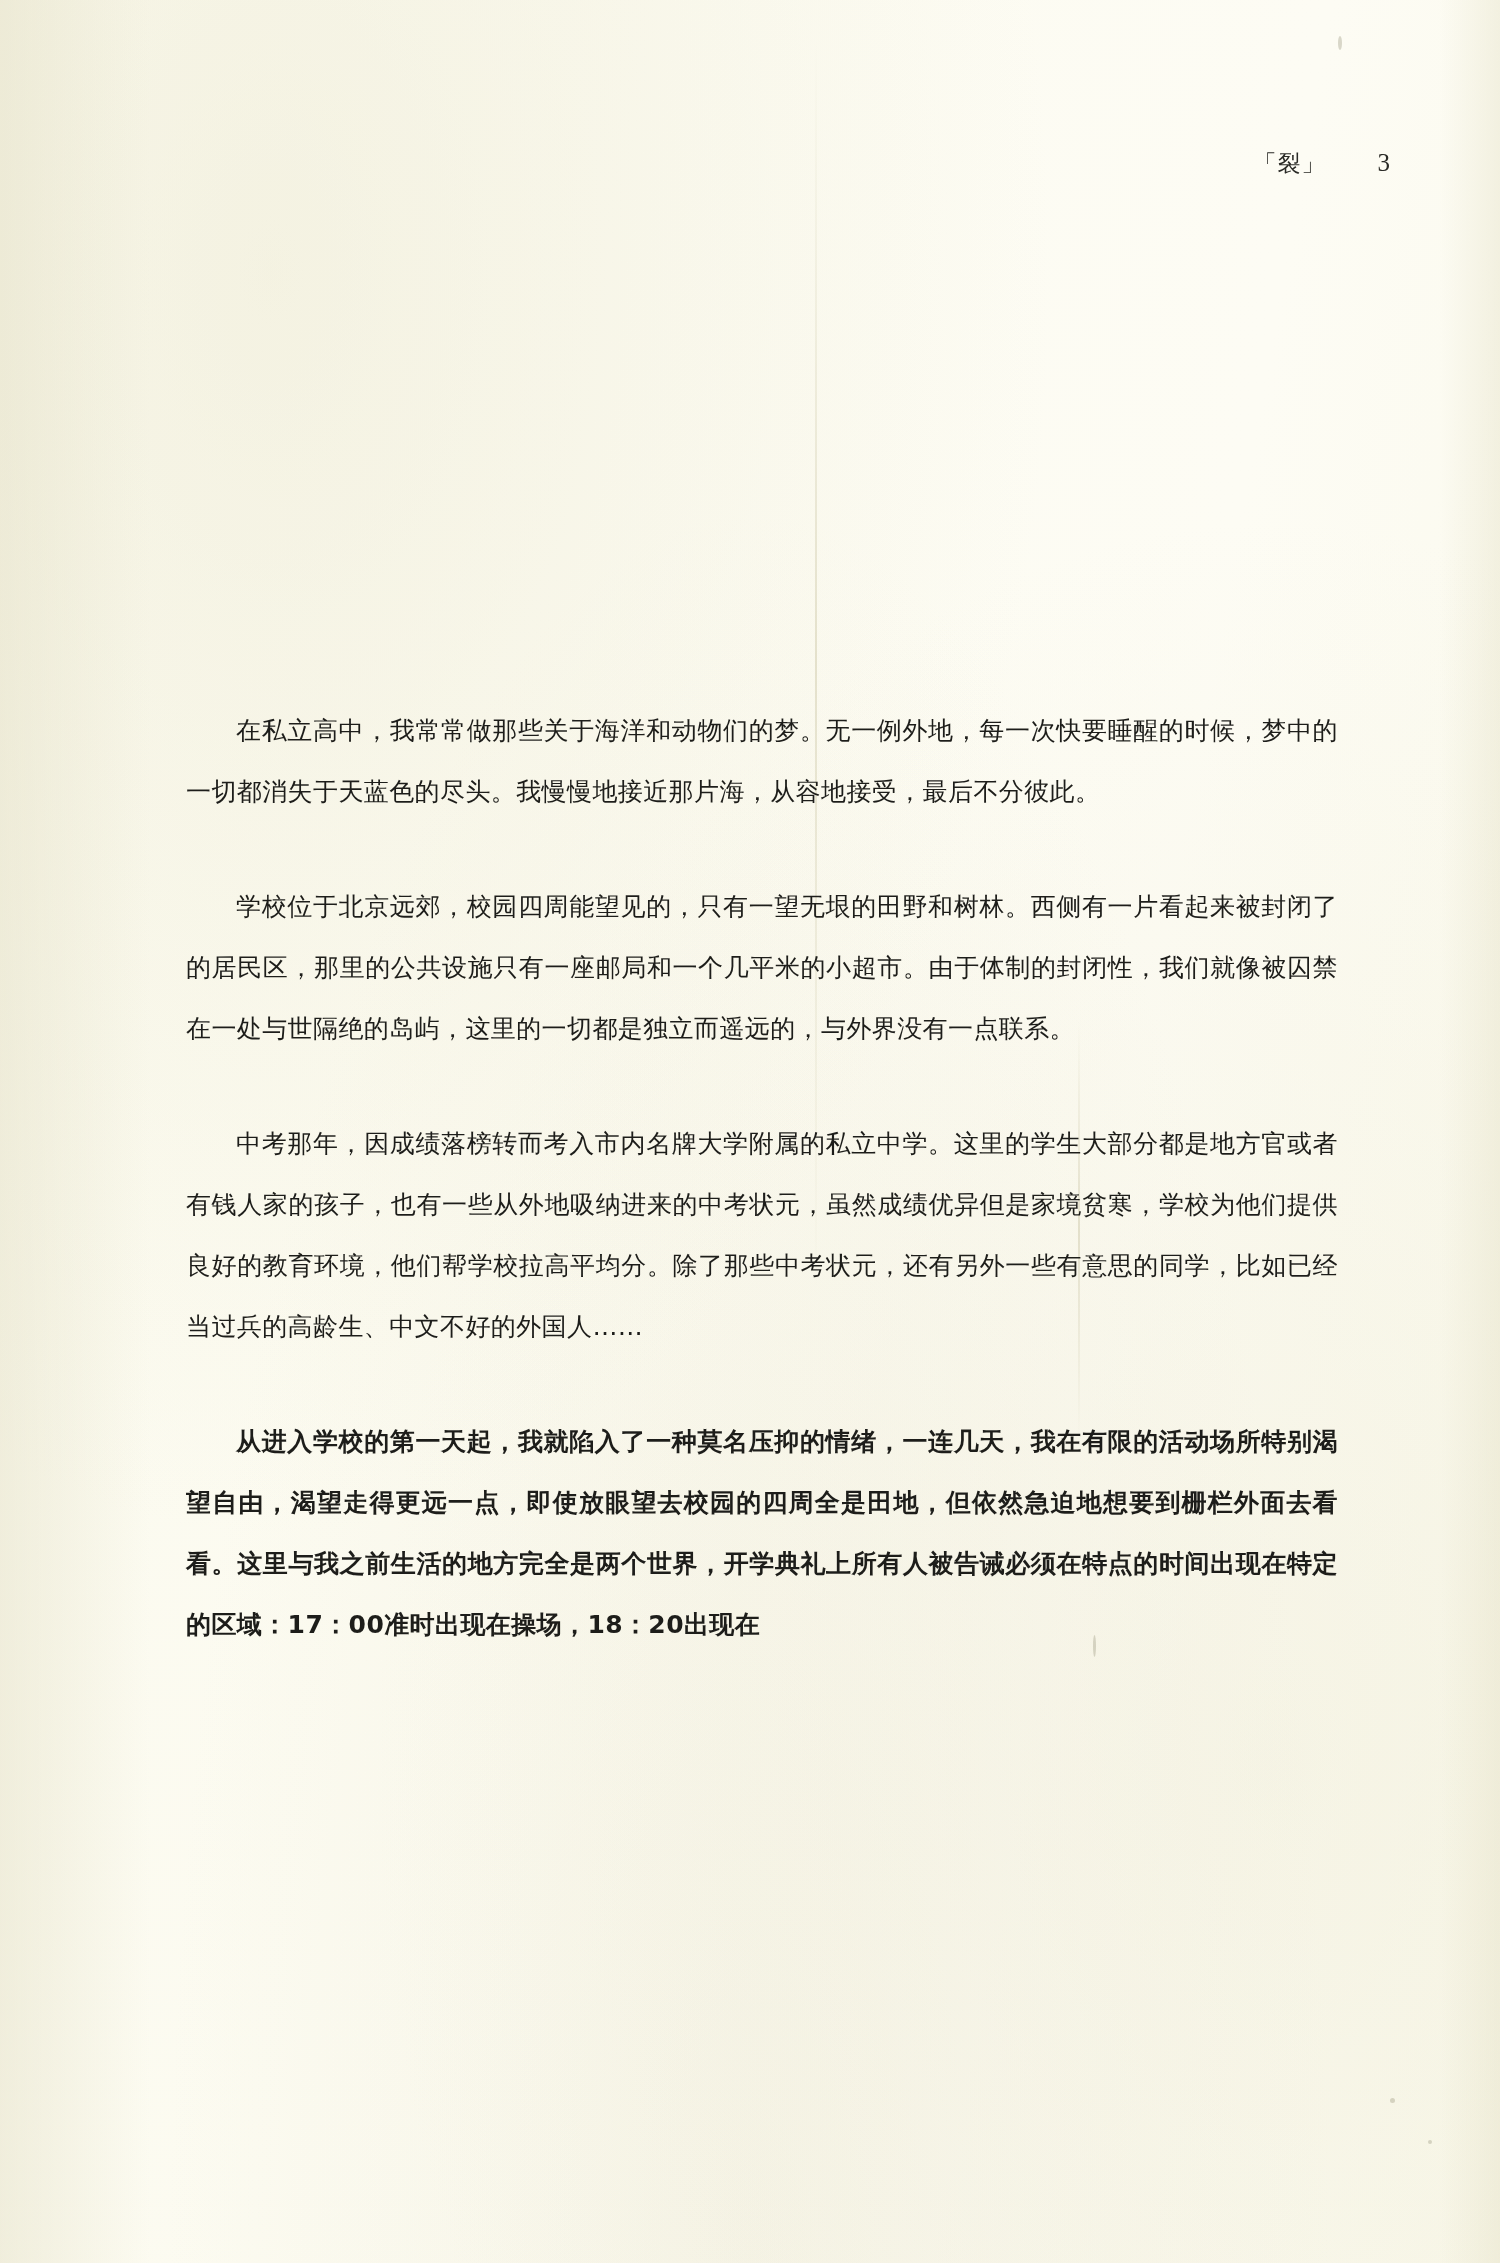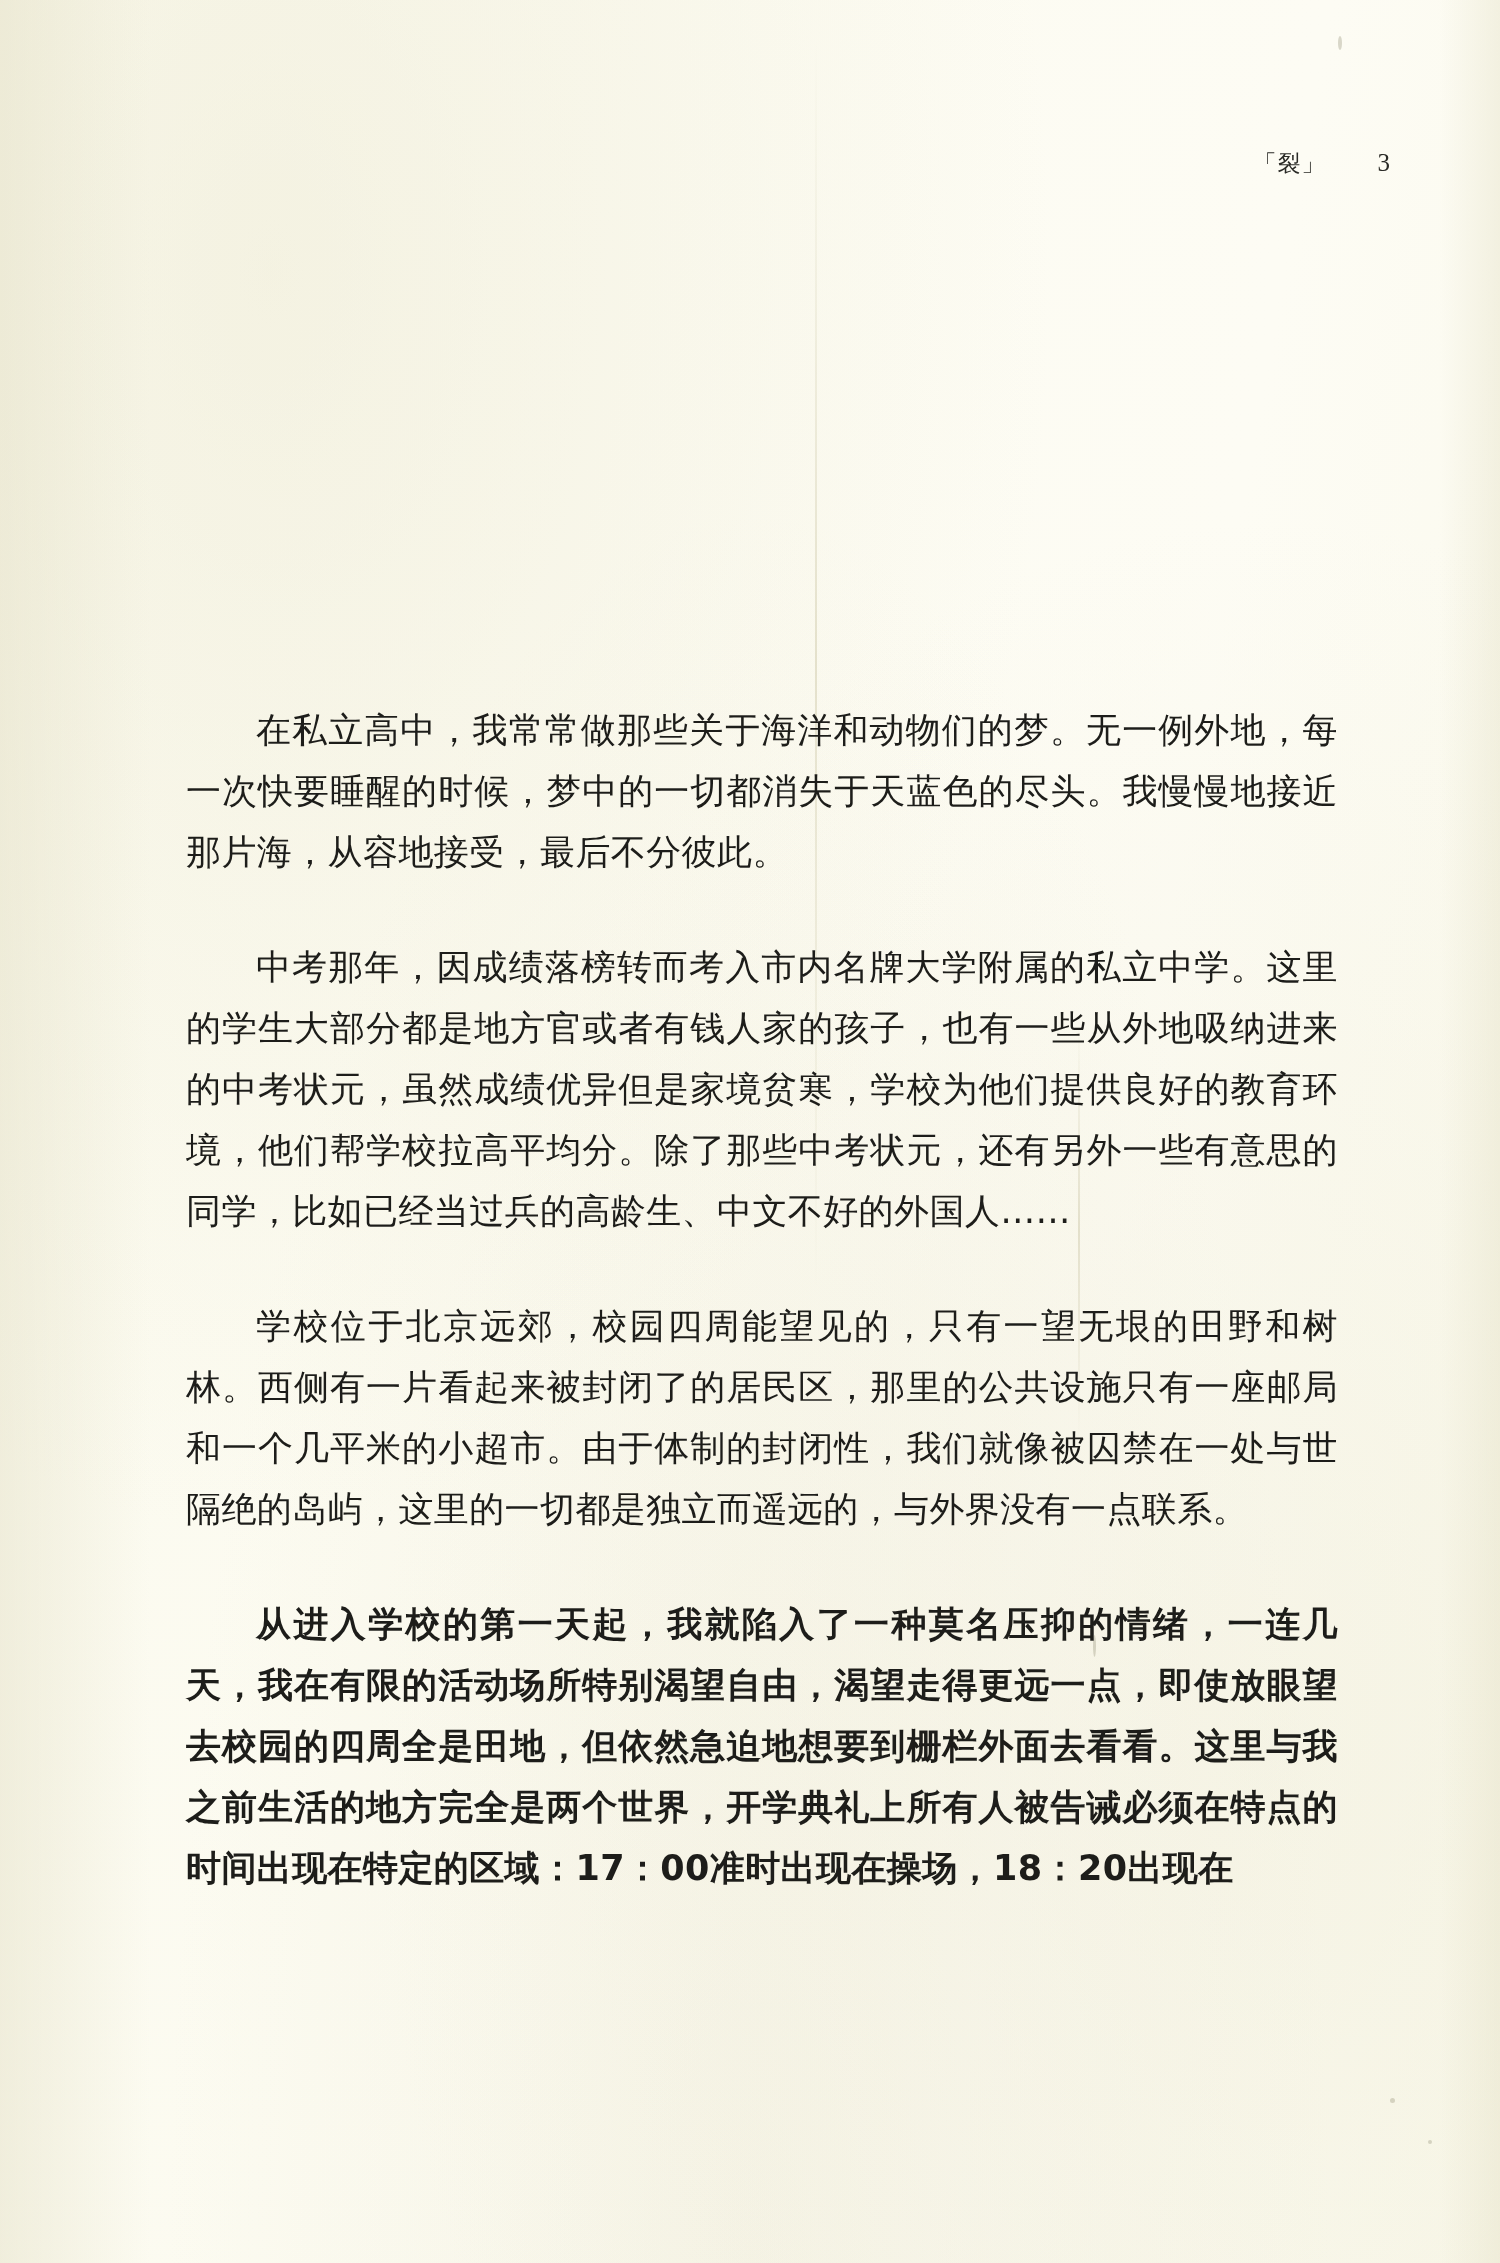--- a/index.html
+++ b/index.html
@@ -96,21 +96,21 @@
 
   
   .content {
     position: absolute;
     top: 700px;
     left: 186px;
     width: 1152px;
   }
   p.para {
     margin: 0 0 54px 0;
-    font-size: 35px;
+    font-size: 25px;
     line-height: 61px;
     color: #1d1d1a;
     text-align: justify;
     text-indent: 2em;
     letter-spacing: 0.4px;
     font-family: "DejaVu Sans", "Liberation Sans", sans-serif;
     font-weight: 400;
     text-justify: inter-ideograph;
   }
   p.para:last-child {
@@ -134,18 +134,18 @@
   <div class="speck" style="top:2140px;left:1428px;width:4px;height:4px;"></div>
   <div class="speck" style="top:1635px;left:1093px;width:3px;height:22px;"></div>
 
   <div class="running-head">
     <span class="book-title">「裂」</span>
     <span class="folio">3</span>
   </div>
 
   <div class="content">
     <p class="para">在私立高中，我常常做那些关于海洋和动物们的梦。无一例外地，每一次快要睡醒的时候，梦中的一切都消失于天蓝色的尽头。我慢慢地接近那片海，从容地接受，最后不分彼此。</p>
+    <p class="para">学校位于北京远郊，校园四周能望见的，只有一望无垠的田野和树林。西侧有一片看起来被封闭了的居民区，那里的公共设施只有一座邮局和一个几平米的小超市。由于体制的封闭性，我们就像被囚禁在一处与世隔绝的岛屿，这里的一切都是独立而遥远的，与外界没有一点联系。</p>
     <p class="para">中考那年，因成绩落榜转而考入市内名牌大学附属的私立中学。这里的学生大部分都是地方官或者有钱人家的孩子，也有一些从外地吸纳进来的中考状元，虽然成绩优异但是家境贫寒，学校为他们提供良好的教育环境，他们帮学校拉高平均分。除了那些中考状元，还有另外一些有意思的同学，比如已经当过兵的高龄生、中文不好的外国人……</p>
-    <p class="para">学校位于北京远郊，校园四周能望见的，只有一望无垠的田野和树林。西侧有一片看起来被封闭了的居民区，那里的公共设施只有一座邮局和一个几平米的小超市。由于体制的封闭性，我们就像被囚禁在一处与世隔绝的岛屿，这里的一切都是独立而遥远的，与外界没有一点联系。</p>
     <p class="para">从进入学校的第一天起，我就陷入了一种莫名压抑的情绪，一连几天，我在有限的活动场所特别渴望自由，渴望走得更远一点，即使放眼望去校园的四周全是田地，但依然急迫地想要到栅栏外面去看看。这里与我之前生活的地方完全是两个世界，开学典礼上所有人被告诫必须在特点的时间出现在特定的区域：17：00准时出现在操场，18：20出现在</p>
   </div>
 
 </div>
 
 </body></html>

